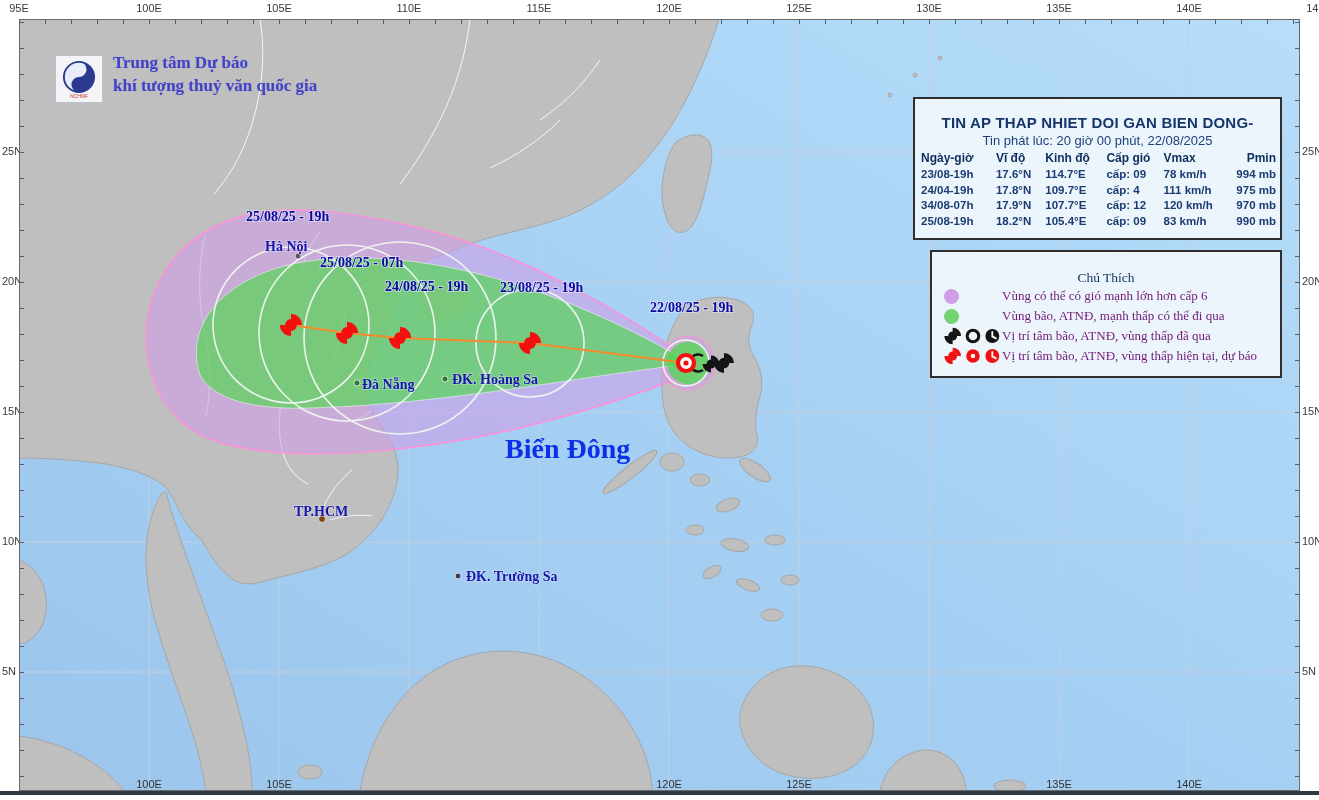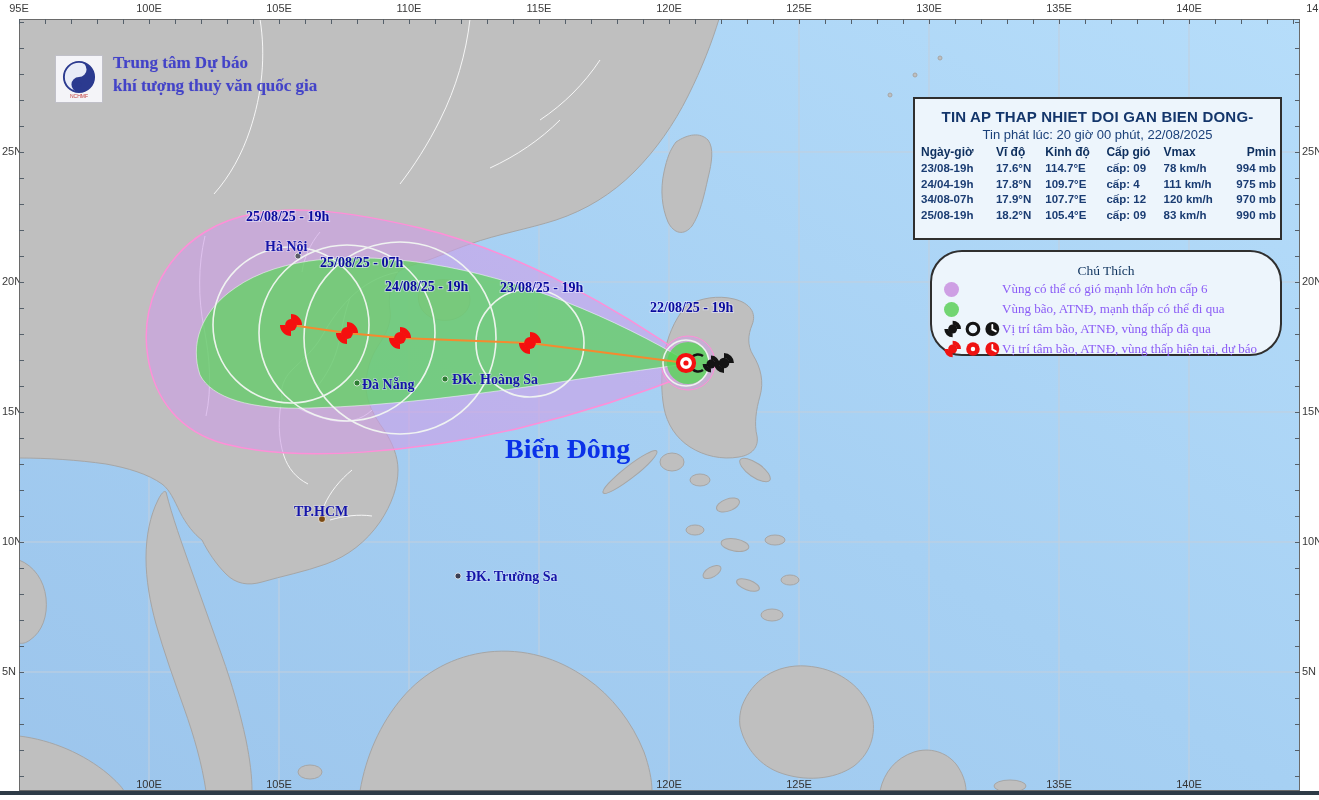--- a/index.html
+++ b/index.html
@@ -41,35 +41,35 @@
   
   .logo-box{position:absolute;left:55px;top:55px;width:46px;height:46px;background:#f4f4f8;
             border:1px solid #c0c0c8;z-index:4;display:flex;align-items:center;justify-content:center;flex-direction:column;}
   .logo-sub{font-size:5px;color:#c03a3a;margin-top:-1px;}
   .org{position:absolute;left:105px;top:51px;z-index:4;color:var(--org-blue);
        font-family:"Liberation Serif",serif;font-weight:bold;font-size:17px;line-height:23px;
        text-shadow:0 0 1px rgba(80,80,200,0.35);margin-left:8px;}
   
   .panel{position:absolute;background:var(--panel-bg);border:2px solid var(--panel-border);
          box-sizing:border-box;z-index:5;color:var(--panel-text);}
-  #info-panel{left:913px;top:97px;width:369px;height:143px;padding:8px 4px 2px 4px;}
+  #info-panel{left:913px;top:97px;width:369px;height:143px;padding:14px 4px 2px 4px;}
   .info-title{text-align:center;font-weight:bold;font-size:15px;letter-spacing:0.2px;color:#14366b;line-height:19px;}
   .info-sub{text-align:center;font-weight:normal;font-size:13px;color:#1b4079;line-height:17px;}
   .info-head,.info-row{display:flex;font-weight:bold;}
   .info-head{font-size:12px;color:#0e2f5e;line-height:17px;margin-top:1px;}
   .info-row{font-size:11.5px;color:#1a3c72;line-height:15.6px;}
   .c0{width:76px;padding-left:2px;} .c1{width:50px;} .c2{width:62px;} .c3{width:58px;} .c4{width:66px;} .c5{width:48px;text-align:right;}
   
-  #legend-panel{left:930px;top:250px;width:352px;height:106px;padding:10px 4px;
-                font-family:"Liberation Serif",serif;border-radius:32px;}
+  #legend-panel{left:930px;top:250px;width:352px;height:128px;padding:17px 4px;
+                font-family:"Liberation Serif",serif;}
   .lg-title{text-align:center;font-size:13.5px;color:#10345f;line-height:17px;}
   .lgrow{display:flex;align-items:center;height:20px;}
   .lgicons{width:66px;display:flex;align-items:center;justify-content:flex-start;padding-left:6px;box-sizing:border-box;}
   .dot-lg{width:15px;height:15px;border-radius:50%;display:inline-block;margin-left:2px;}
-  .lgtext{font-size:13px;color:#8b5cf6;white-space:nowrap;}
+  .lgtext{font-size:13px;color:#701a75;white-space:nowrap;}
 </style>
 </head>
 <body>
 
 <div class="page">
 
   <div id="axis-top">
       <span class="ax ax-top" style="position: absolute; left: 2px;">95E</span>
       <span class="ax ax-top" style="position: absolute; left: 132px;">100E</span>
       <span class="ax ax-top" style="position: absolute; left: 262px;">105E</span>

